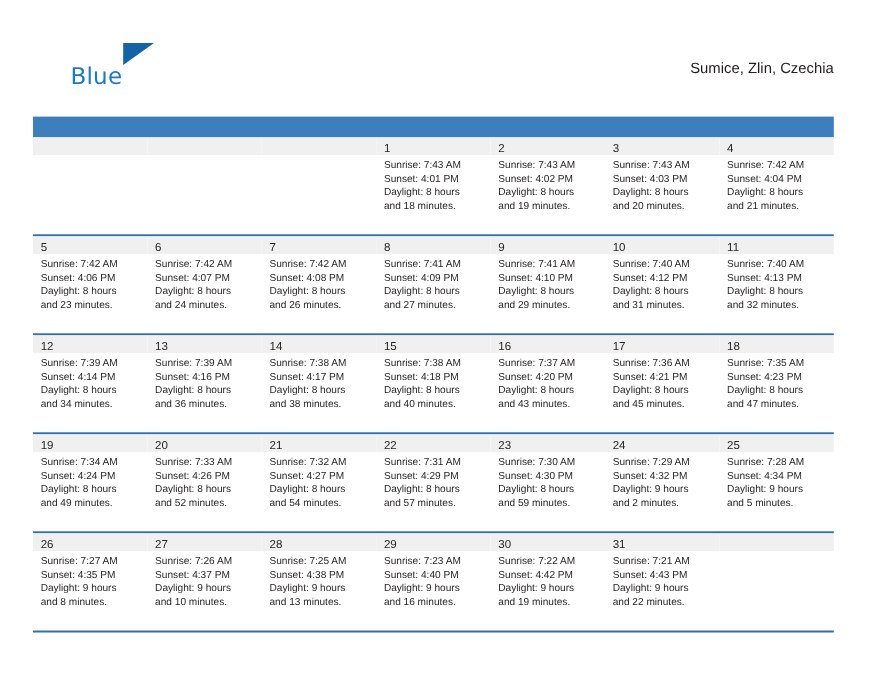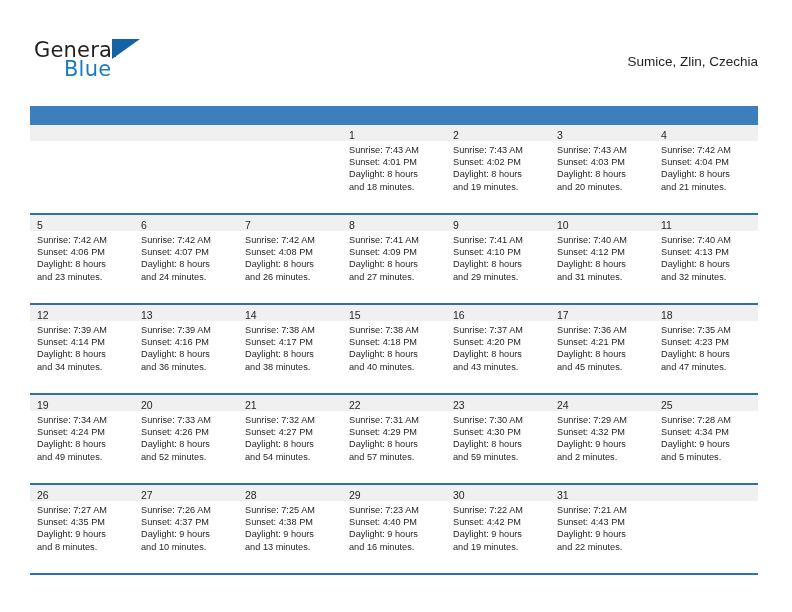--- a/index.html
+++ b/index.html
@@ -161,21 +161,20 @@
   }
 </style>
 </head>
 <body>
 
 <div class="page">
 
   <div class="header">
 
     <div class="brand">
-      <span class="brand-general">General</span>
       <span class="brand-triangle"></span>
       <span class="brand-blue">Blue</span>
     </div>
 
     <div class="title-block">
       <div class="cal-subtitle">Sumice, Zlin, Czechia</div>
     </div>
 
   </div>
 

